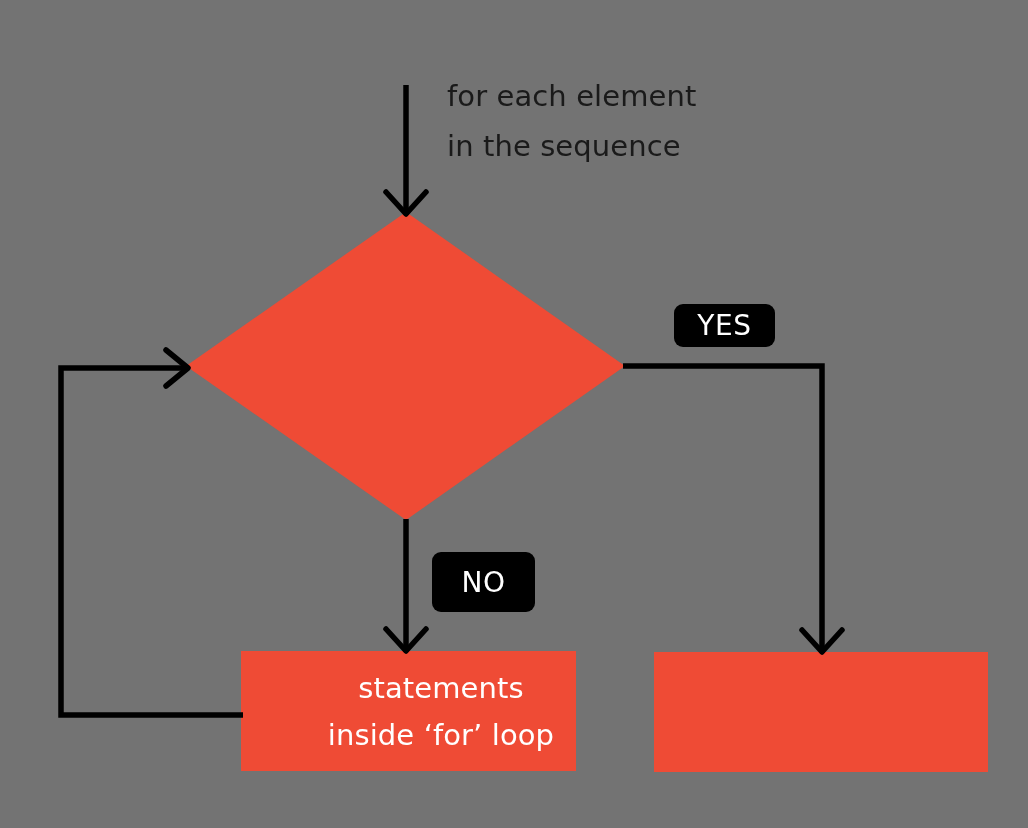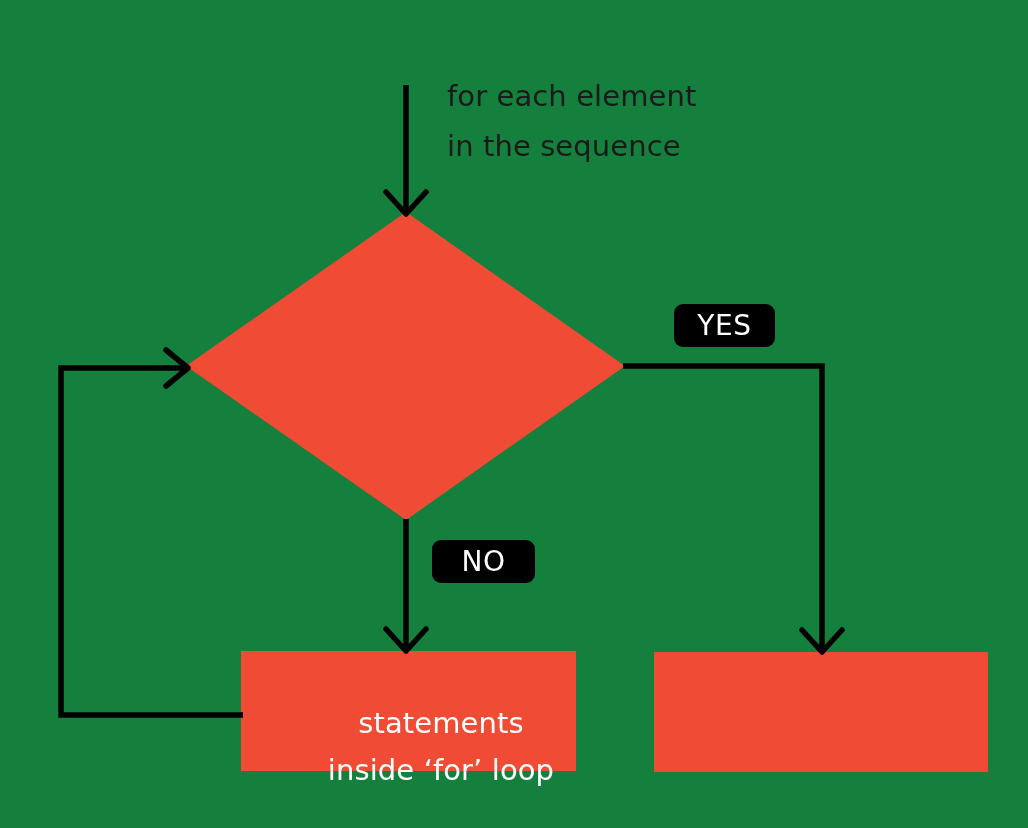--- a/index.html
+++ b/index.html
@@ -7,21 +7,21 @@
     padding: 0;
     background: #ffffff;
   }
   body {
     font-family: "DejaVu Sans", "Liberation Sans", sans-serif;
   }
   #canvas {
     position: relative;
     width: 1028px;
     height: 828px;
-    background: #15803d;
+    background: #737373;
     overflow: hidden;
   }
   #flow-svg {
     position: absolute;
     left: 0;
     top: 0;
     width: 1028px;
     height: 828px;
   }
   .node-text {
@@ -36,21 +36,20 @@
   }
   #diamond-label {
     left: 236px;
     top: 295px;
     width: 340px;
   }
   #left-box-label {
     left: 241px;
     top: 665px;
     width: 400px;
-    margin-top: 35px;
   }
   #right-box-label {
     left: 654px;
     top: 694px;
     width: 334px;
   }
   #start-label {
     position: absolute;
     left: 447px;
     top: 72px;
@@ -75,23 +74,23 @@
   }
   #badge-yes {
     left: 674px;
     top: 304px;
     width: 101px;
     height: 43px;
     text-align: right;
   }
   #badge-no {
     left: 432px;
-    top: 540px;
+    top: 552px;
     width: 103px;
-    height: 43px;
+    height: 60px;
   }
 </style>
 </head>
 <body>
 
 <div id="canvas">
 
   <svg id="flow-svg" viewBox="0 0 1028 828">
 
     <polygon points="406,212 625,366 406,520 186,366" fill="#EF4B35"></polygon>

